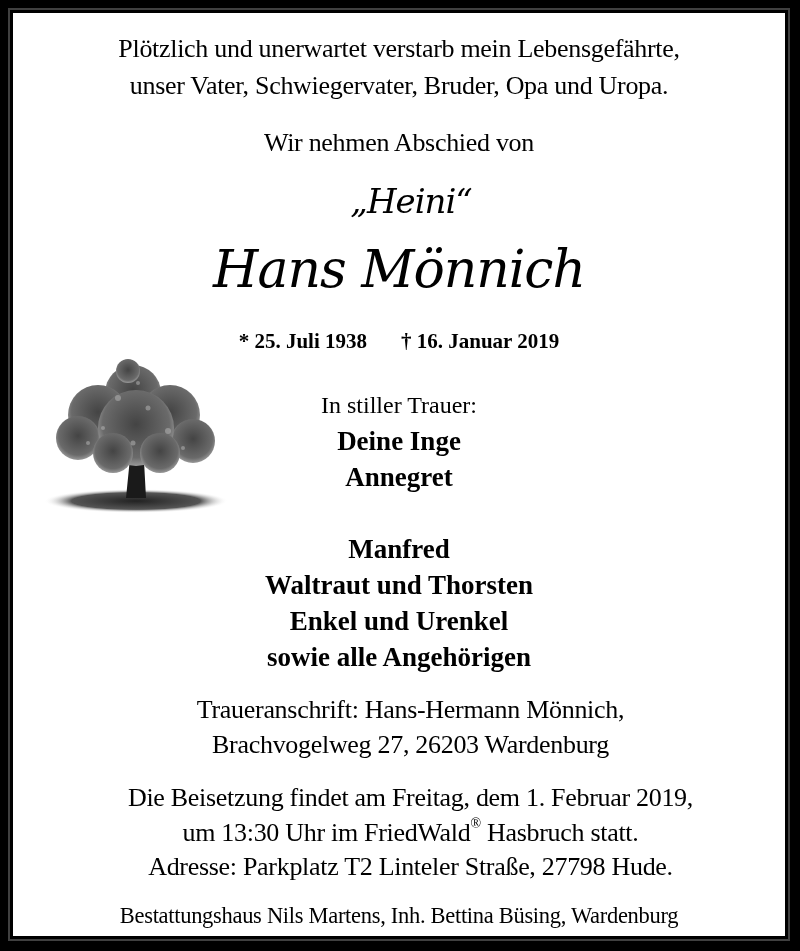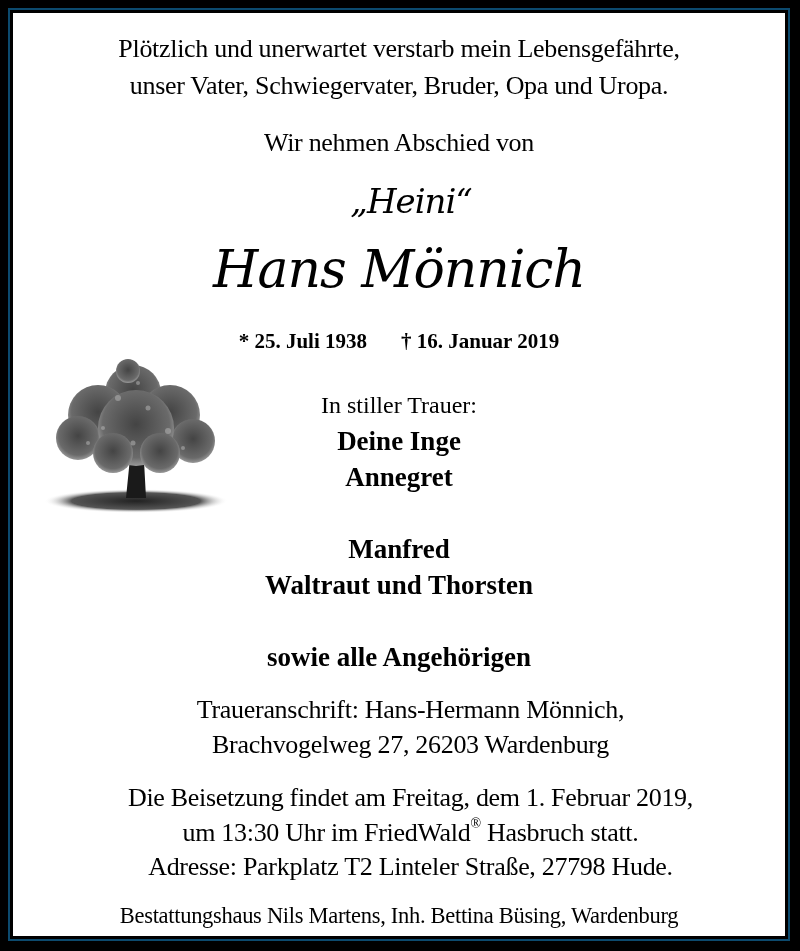--- a/index.html
+++ b/index.html
@@ -7,21 +7,21 @@
       width: 800px; height: 951px;
       background: #000;
       position: relative;
       overflow: hidden;
       font-family: "Liberation Serif", serif;
       color: #000;
     }
     .outer-frame {
       position: absolute;
       left: 8px; top: 8px; right: 10px; bottom: 10px;
-      background: #0c4a6e;
+      background: #404040;
     }
     .inner-frame {
       position: absolute;
       left: 2px; top: 2px; right: 2px; bottom: 2px;
       border: 3px solid #000;
       background: #fff;
     }
     .line {
       position: absolute;
       left: 0; right: 0;
@@ -104,20 +104,21 @@
           <circle cx="95" cy="90" r="2.5"></circle>
       </g>
     </svg>
 
     <div class="line mourn-label" style="top:379px">In stiller Trauer:</div>
 
     <div class="line family" style="top:413px">Deine Inge</div>
     <div class="line family" style="top:449px">Annegret</div>
     <div class="line family" style="top:521px">Manfred</div>
     <div class="line family" style="top:557px">Waltraut und Thorsten</div>
+    <div class="line family" style="top:593px">Enkel und Urenkel</div>
     <div class="line family" style="top:629px">sowie alle Angehörigen</div>
 
     <div class="line body-text" style="top:682px">Traueranschrift: Hans-Hermann Mönnich,</div>
     <div class="line body-text" style="top:717px">Brachvogelweg 27,  26203 Wardenburg</div>
 
     <div class="line body-text" style="top:770px">Die Beisetzung findet am Freitag, dem 1. Februar 2019,</div>
     <div class="line body-text" style="top:805px">
       <span>um 13:30 Uhr im FriedWald</span><sup>®</sup><span> Hasbruch statt.</span>
     </div>
     <div class="line body-text" style="top:839px">Adresse: Parkplatz T2 Linteler Straße, 27798 Hude.</div>

